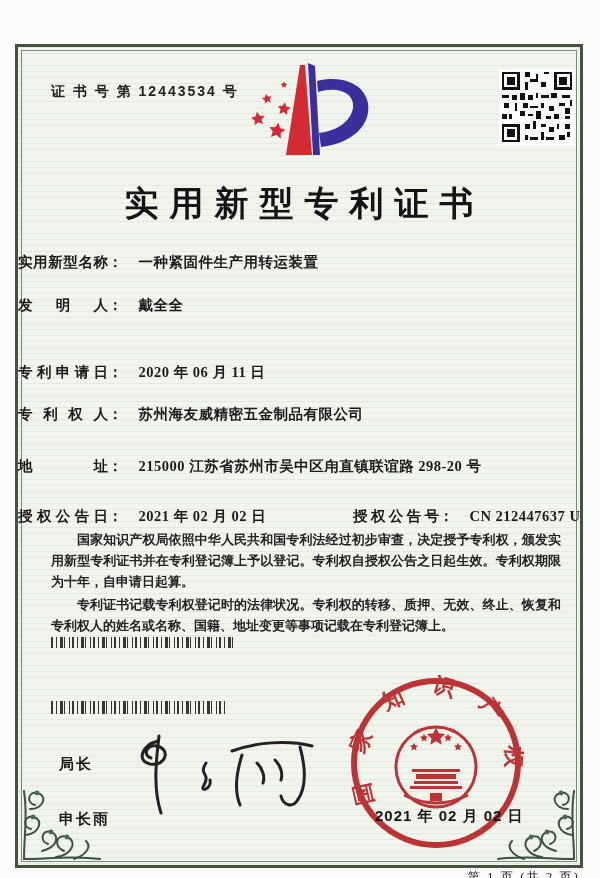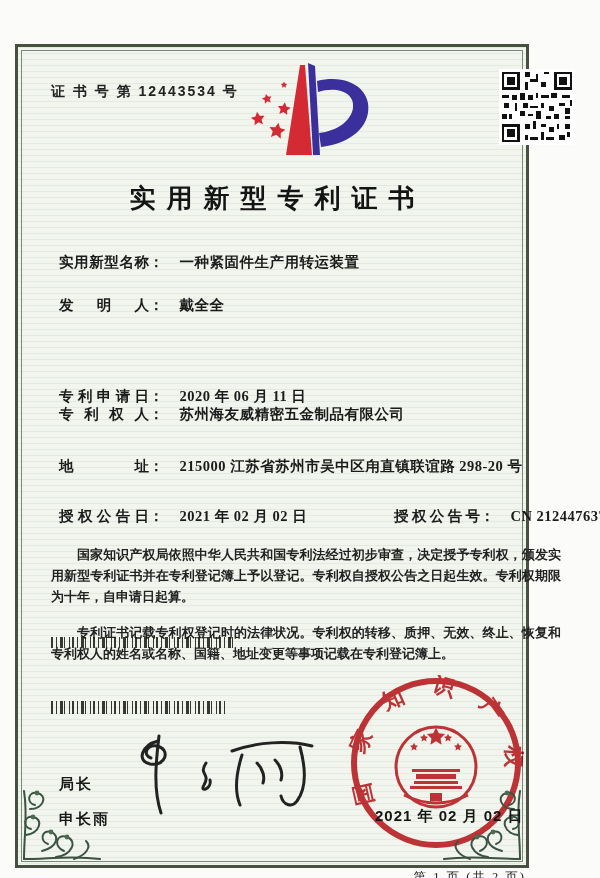--- a/index.html
+++ b/index.html
@@ -4,85 +4,84 @@
 <style>
   html,body{margin:0;padding:0;}
   body{
     width:600px;height:878px;position:relative;
     background:#fbfbfa;
     font-family:"Liberation Serif", serif;
     color:#1c1c1c;
     overflow:hidden;
   }
   .certificate{
-    position:absolute;left:15px;top:44px;width:514px;height:824px;
+    position:absolute;left:15px;top:44px;width:568px;height:824px;
     background:#f1f5ee;
     background-image:repeating-linear-gradient(to bottom,
       rgba(145,175,148,0.15) 0px, rgba(145,175,148,0.15) 1px,
       rgba(255,255,255,0) 1px, rgba(255,255,255,0) 6px);
     border:3px solid #46513f;
     box-sizing:border-box;
   }
   .inner-frame{
     position:absolute;left:3px;top:3px;right:3px;bottom:3px;
     border:1px solid #7d887a;pointer-events:none;
   }
   .cert-number{
     position:absolute;left:33px;top:36px;
     font-family:"Liberation Sans", sans-serif;
     font-size:14px;font-weight:700;letter-spacing:2px;color:#222;
   }
   .logo{position:absolute;left:210px;top:14px;width:150px;height:108px;}
   .qr{position:absolute;left:481px;top:22px;width:76px;height:76px;background:#fff;}
   .page-title{
     position:absolute;left:0;top:134px;width:100%;
-    text-align:center;font-size:26px;font-weight:700;
+    text-align:center;font-size:34px;font-weight:700;
     letter-spacing:11px;text-indent:11px;color:#141414;
     font-family:"Liberation Serif", serif;
   }
   .field-row{
     position:absolute;left:0;white-space:nowrap;
     font-size:14.5px;font-weight:700;color:#1b1b1b;
   }
   .f-label{
     display:inline-block;width:90px;
     text-align:justify;text-align-last:justify;
     font-family:"Liberation Sans", sans-serif;
     vertical-align:bottom;
-    padding-left:41px;
   }
   .f-colon{display:inline-block;margin-right:8px;font-family:"Liberation Sans", sans-serif;}
   .f-value{font-family:"Liberation Serif", serif;letter-spacing:0.5px;margin-left:8px;}
   .grant-pair{position:absolute;left:295px;top:0;white-space:nowrap;}
   .grant-pair .f-label{width:86px;margin-left:40px;}
   .paragraphs{
     position:absolute;left:33px;top:482px;width:510px;
     font-size:13px;line-height:21px;font-weight:700;
     color:#222;text-align:justify;
     font-family:"Liberation Serif", serif;
   }
-  .paragraphs p{margin:15px 0 2px 0;text-indent:2em;}
+  .paragraphs p{margin:0 0 2px 0;text-indent:2em;}
   .barcode{
     position:absolute;height:11px;
     background-image:repeating-linear-gradient(90deg,
       #16160f 0px,#16160f 2px,transparent 2px,transparent 5px,
       #16160f 5px,#16160f 6px,transparent 6px,transparent 9px,
       #16160f 9px,#16160f 12px,transparent 12px,transparent 13px,
       #16160f 13px,#16160f 14px,transparent 14px,transparent 18px,
       #16160f 18px,#16160f 19px,transparent 19px,transparent 21px);
     opacity:.85;
   }
   .barcode-1{left:33px;top:590px;width:182px;}
   .barcode-2{left:33px;top:654px;width:174px;height:13px;}
   .sig-title,.sig-name{
     position:absolute;left:41px;
     font-family:"Liberation Sans", sans-serif;
     font-size:15px;font-weight:700;color:#1a1a1a;letter-spacing:2px;
   }
-  .sig-title{top:708px;margin-top:20px;}
+  .sig-title{top:708px;}
   .sig-name{top:723px;margin-top:40px;}
   .signature{position:absolute;left:108px;top:684px;width:195px;height:90px;}
   .seal{position:absolute;left:330px;top:628px;width:176px;height:176px;mix-blend-mode:multiply;opacity:.93;}
   .seal-date{
     position:absolute;left:357px;top:760px;z-index:5;
     font-family:"Liberation Sans", sans-serif;
     font-size:15px;font-weight:700;color:#151515;letter-spacing:1px;
     white-space:nowrap;
   }
   .footer{
@@ -183,21 +182,21 @@
   </svg>
 
   <div class="page-title">实用新型专利证书</div>
 
   <div class="field-row" style="top:206px">
     <span class="f-label">实用新型名称</span><span class="f-colon">：</span><span class="f-value">一种紧固件生产用转运装置</span>
   </div>
   <div class="field-row" style="top:249px">
     <span class="f-label">发明人</span><span class="f-colon">：</span><span class="f-value">戴全全</span>
   </div>
-  <div class="field-row" style="top:340px">
+  <div class="field-row" style="top:316px">
     <span class="f-label">专利申请日</span><span class="f-colon">：</span><span class="f-value">2020 年 06 月 11 日</span>
   </div>
   <div class="field-row" style="top:358px">
     <span class="f-label">专利权人</span><span class="f-colon">：</span><span class="f-value">苏州海友威精密五金制品有限公司</span>
   </div>
   <div class="field-row" style="top:410px">
     <span class="f-label">地址</span><span class="f-colon">：</span><span class="f-value">215000 江苏省苏州市吴中区甪直镇联谊路 298-20 号</span>
   </div>
   <div class="field-row" style="top:460px;width:520px">
     <span class="f-label">授权公告日</span><span class="f-colon">：</span><span class="f-value">2021 年 02 月 02 日</span>

